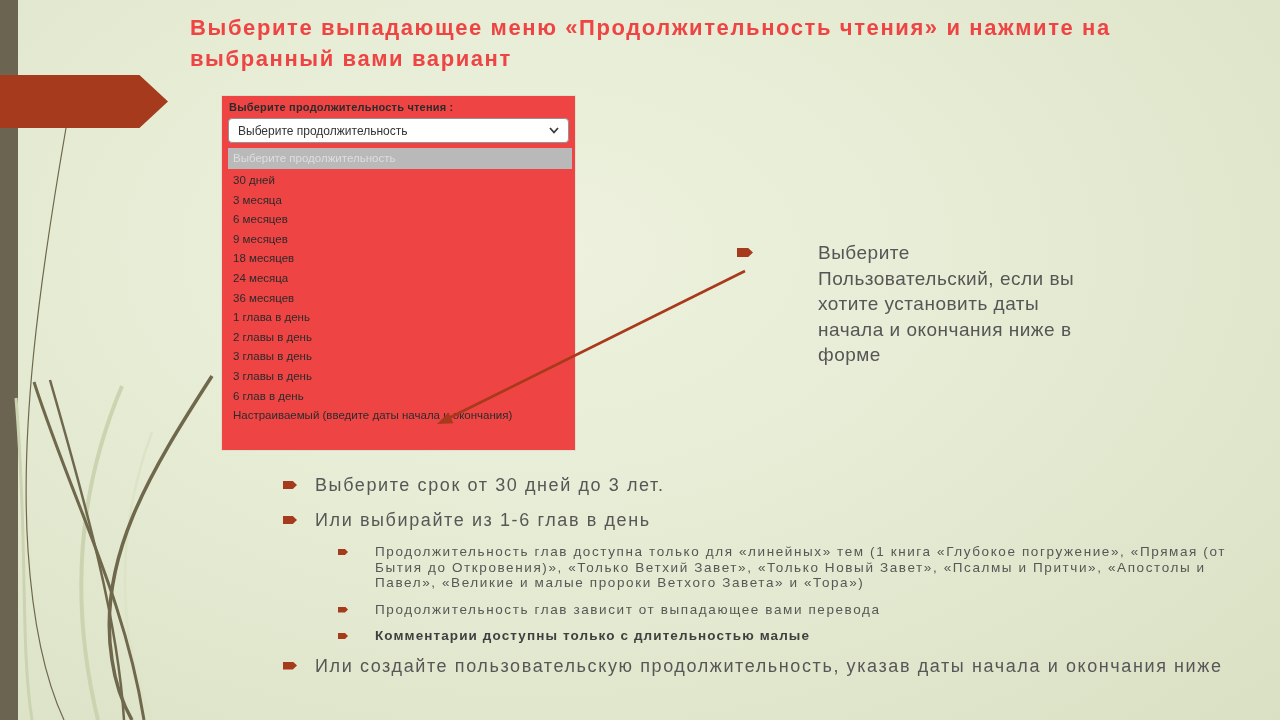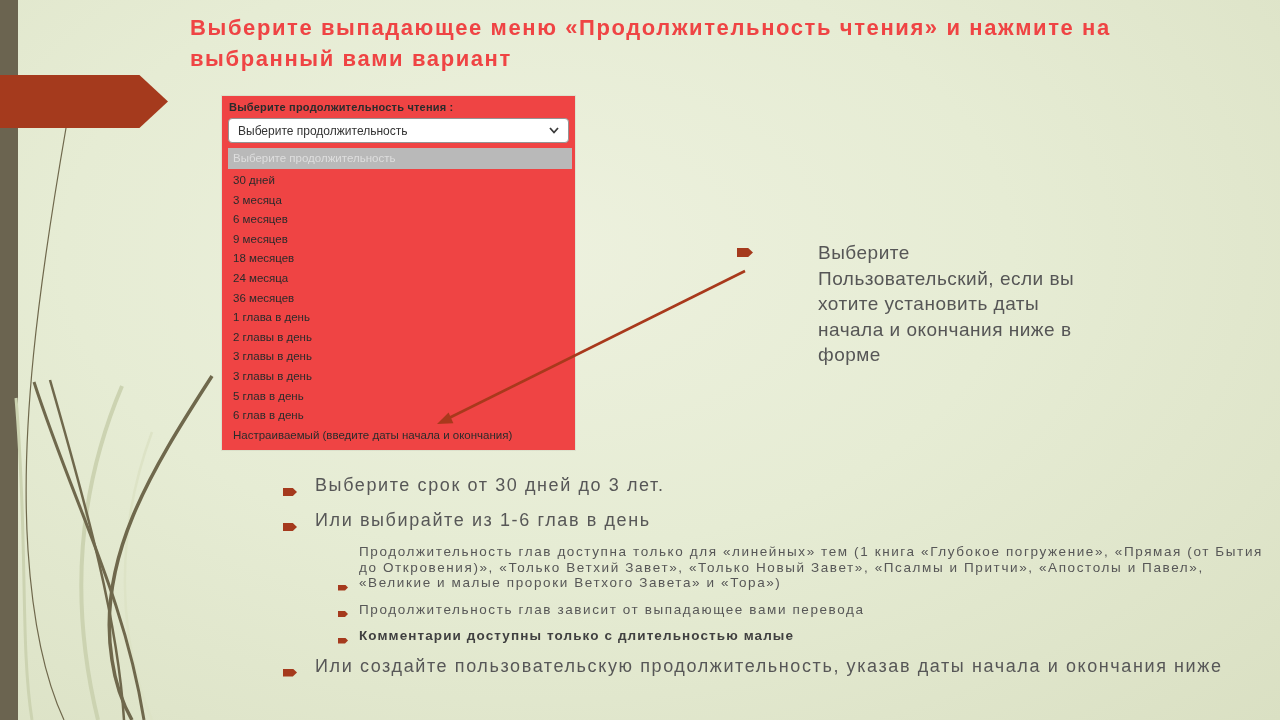--- a/index.html
+++ b/index.html
@@ -71,23 +71,23 @@
     display: flex; align-items: flex-start; gap: 48px;
   }
   .callout .pennant { width: 16px; height: 9px; margin-top: 8px; }
   .callout-text {
     margin-left: 17px; width: 295px;
     font-size: 19px; line-height: 25.5px; letter-spacing: 0.5px; color: #565656;
   }
 
   
   .bullet-list { position: absolute; left: 283px; top: 474px; width: 985px; }
-  .brow { display: flex; align-items: flex-end; }
+  .brow { display: flex; align-items: flex-start; }
   .brow.l1 { margin-bottom: 13px; }
-  .brow.l2 { margin-left: 55px; margin-bottom: 11px; }
+  .brow.l2 { margin-left: 55px; margin-bottom: 11px; gap: 16px; }
   .brow.l1 .pennant { width: 14px; height: 8px; margin-top: 7px; }
   .brow.l2 .pennant { width: 10px; height: 6px; margin-top: 5px; }
   .brow.l1 .btext {
     margin-left: 18px; font-size: 18px; line-height: 22px;
     letter-spacing: 1.6px; color: #575757; max-width: 950px;
   }
   .brow.l2 .btext {
     margin-left: 11px; font-size: 13.5px; line-height: 15.5px;
     letter-spacing: 1.6px; color: #575757; max-width: 910px;
   }
@@ -128,21 +128,20 @@
       <div class="opt">3 месяца</div>
       <div class="opt">6 месяцев</div>
       <div class="opt">9 месяцев</div>
       <div class="opt">18 месяцев</div>
       <div class="opt">24 месяца</div>
       <div class="opt">36 месяцев</div>
       <div class="opt">1 глава в день</div>
       <div class="opt">2 главы в день</div>
       <div class="opt">3 главы в день</div>
       <div class="opt">3 главы в день</div>
-      <div class="opt">5 глав в день</div>
       <div class="opt">6 глав в день</div>
       <div class="opt">Настраиваемый (введите даты начала и окончания)</div>
     </div>
 </div>
 
 <div class="callout">
   <span class="pennant"></span>
   <div class="callout-text">Выберите Пользовательский, если вы хотите установить даты начала и окончания ниже в форме</div>
 </div>
 

